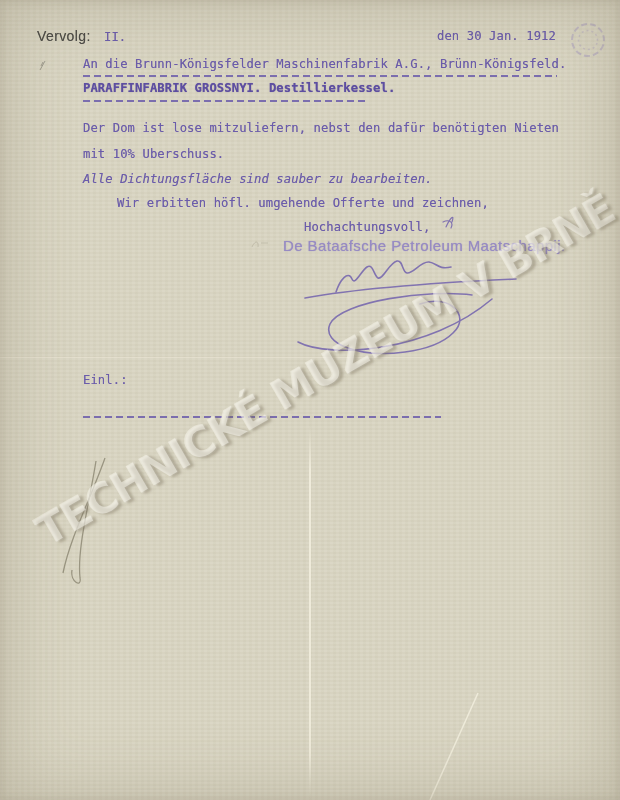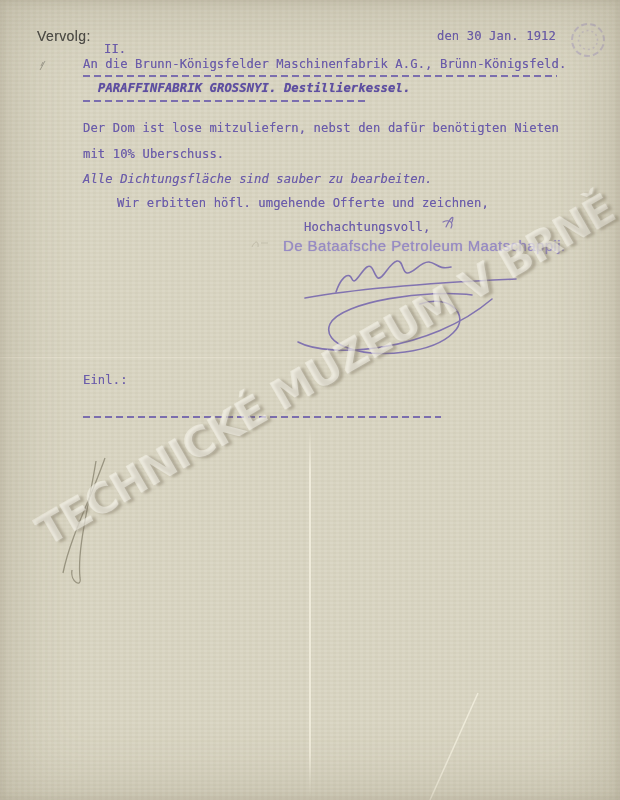--- a/index.html
+++ b/index.html
@@ -53,34 +53,34 @@
     position:absolute;left:0;top:357px;width:620px;height:1px;z-index:1;
     background:rgba(238,234,216,0.55);
   }
 </style>
 </head>
 <body>
 
 <div class="page">
 
   <div class="handlabel" style="left:37px;top:28px;">Vervolg:</div>
-  <div class="tw" style="left:104px;top:30px;margin-top:12px;">II.</div>
+  <div class="tw" style="left:104px;top:30px;">II.</div>
   <div class="tw" style="left:437px;top:29px;">den 30 Jan. 1912</div>
 
   <svg class="overlay-svg" width="52" height="52" style="left:562px;top:14px;opacity:0.55;">
     <g transform="rotate(18 26 26)">
       <circle cx="26" cy="26" r="16" fill="none" stroke="#8574bb" stroke-width="2" stroke-dasharray="6 3" opacity="0.55"></circle>
       <circle cx="26" cy="26" r="9.5" fill="none" stroke="#8574bb" stroke-width="1.6" stroke-dasharray="2 3" opacity="0.4"></circle>
     </g>
   </svg>
 
   <div class="tw" style="left:83px;top:57px;">An die Brunn-Königsfelder Maschinenfabrik A.G., Brünn-Königsfeld.</div>
   <div class="dash" style="left:83px;top:75px;width:474px;"></div>
 
-  <div class="tw bold" style="left:98px;top:81px;font-style:italic;">PARAFFINFABRIK GROSSNYI. Destillierkessel.</div>
+  <div class="tw bold" style="left:83px;top:81px;">PARAFFINFABRIK GROSSNYI. Destillierkessel.</div>
   <div class="dash" style="left:83px;top:100px;width:286px;"></div>
 
   <div class="tw" style="left:83px;top:121px;">Der Dom ist lose mitzuliefern, nebst den dafür benötigten Nieten</div>
   <div class="tw" style="left:83px;top:147px;">mit 10% Uberschuss.</div>
   <div class="tw" style="left:83px;top:172px;font-style:italic;">Alle Dichtungsfläche sind sauber zu bearbeiten.</div>
   <div class="tw" style="left:101px;top:196px;margin-left:16px;">Wir erbitten höfl. umgehende Offerte und zeichnen,</div>
 
   <div class="tw" style="left:304px;top:220px;">Hochachtungsvoll,</div>
   <div class="stamp-line" style="left:283px;top:237px;">De Bataafsche Petroleum Maatschappij.</div>
 

